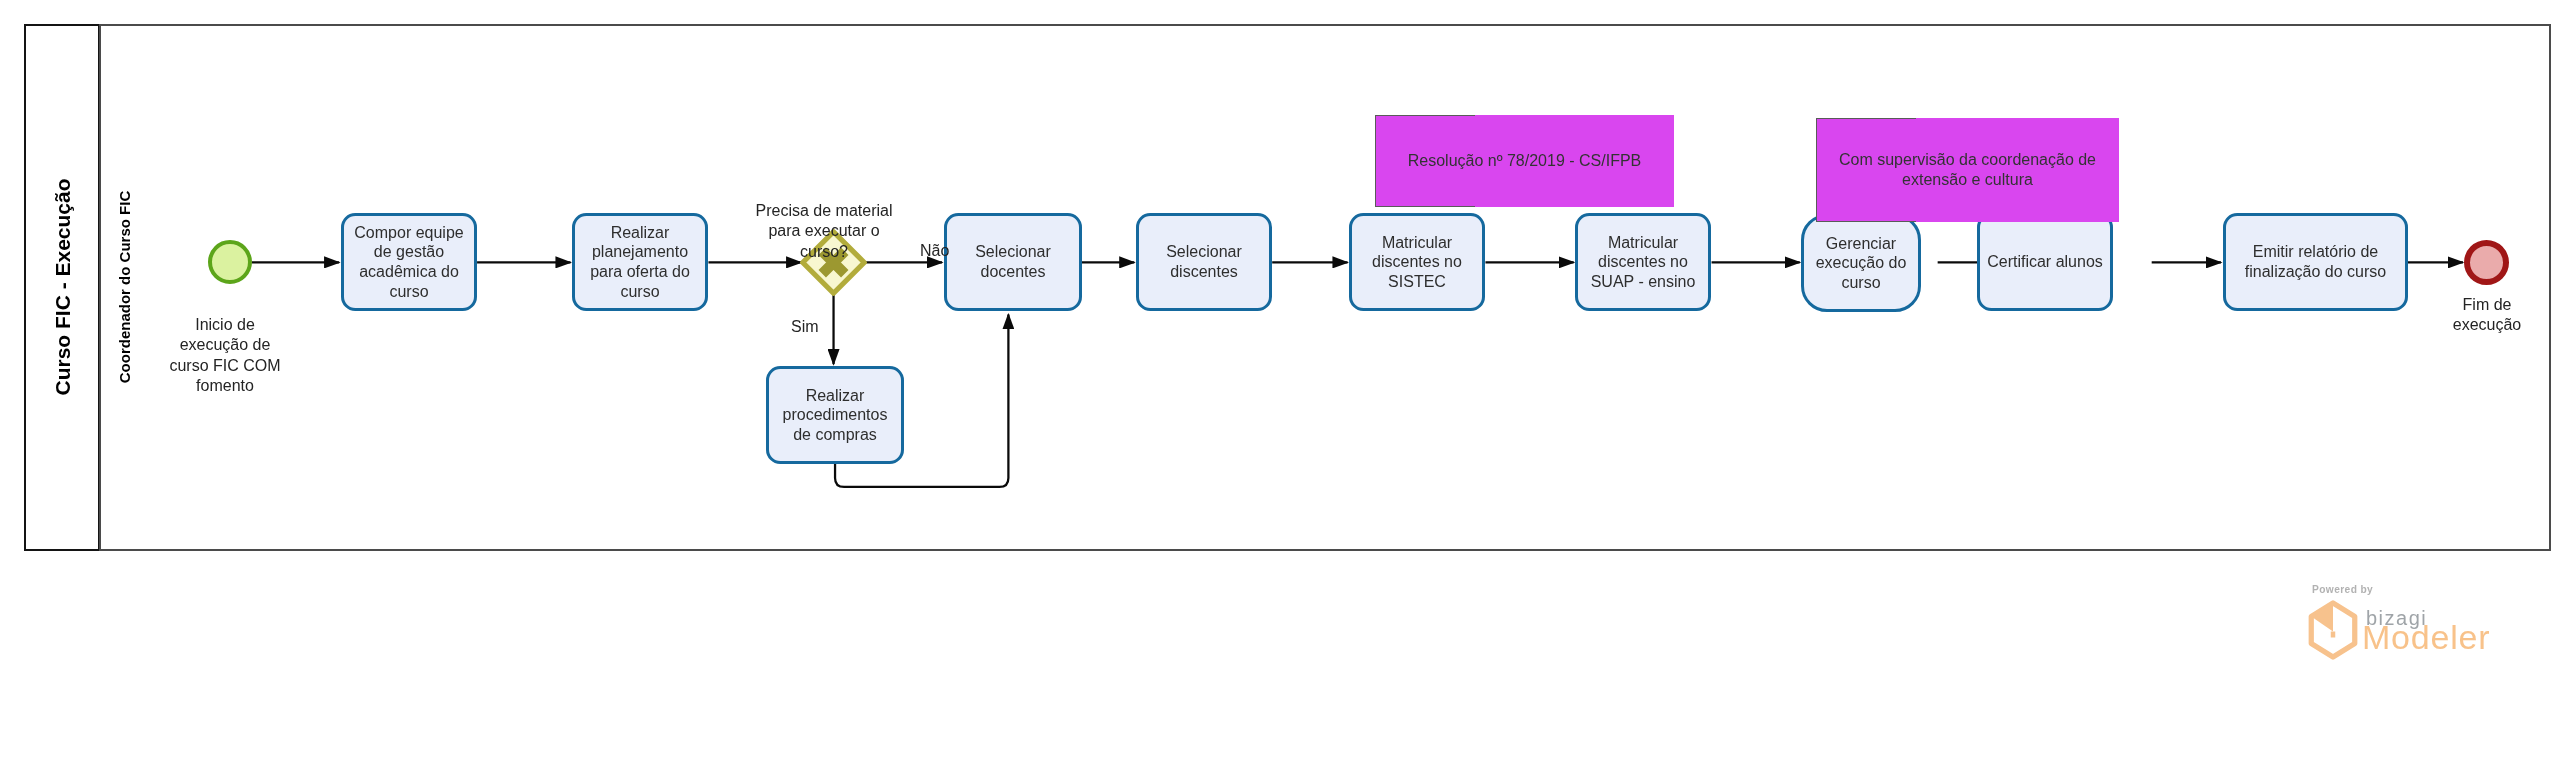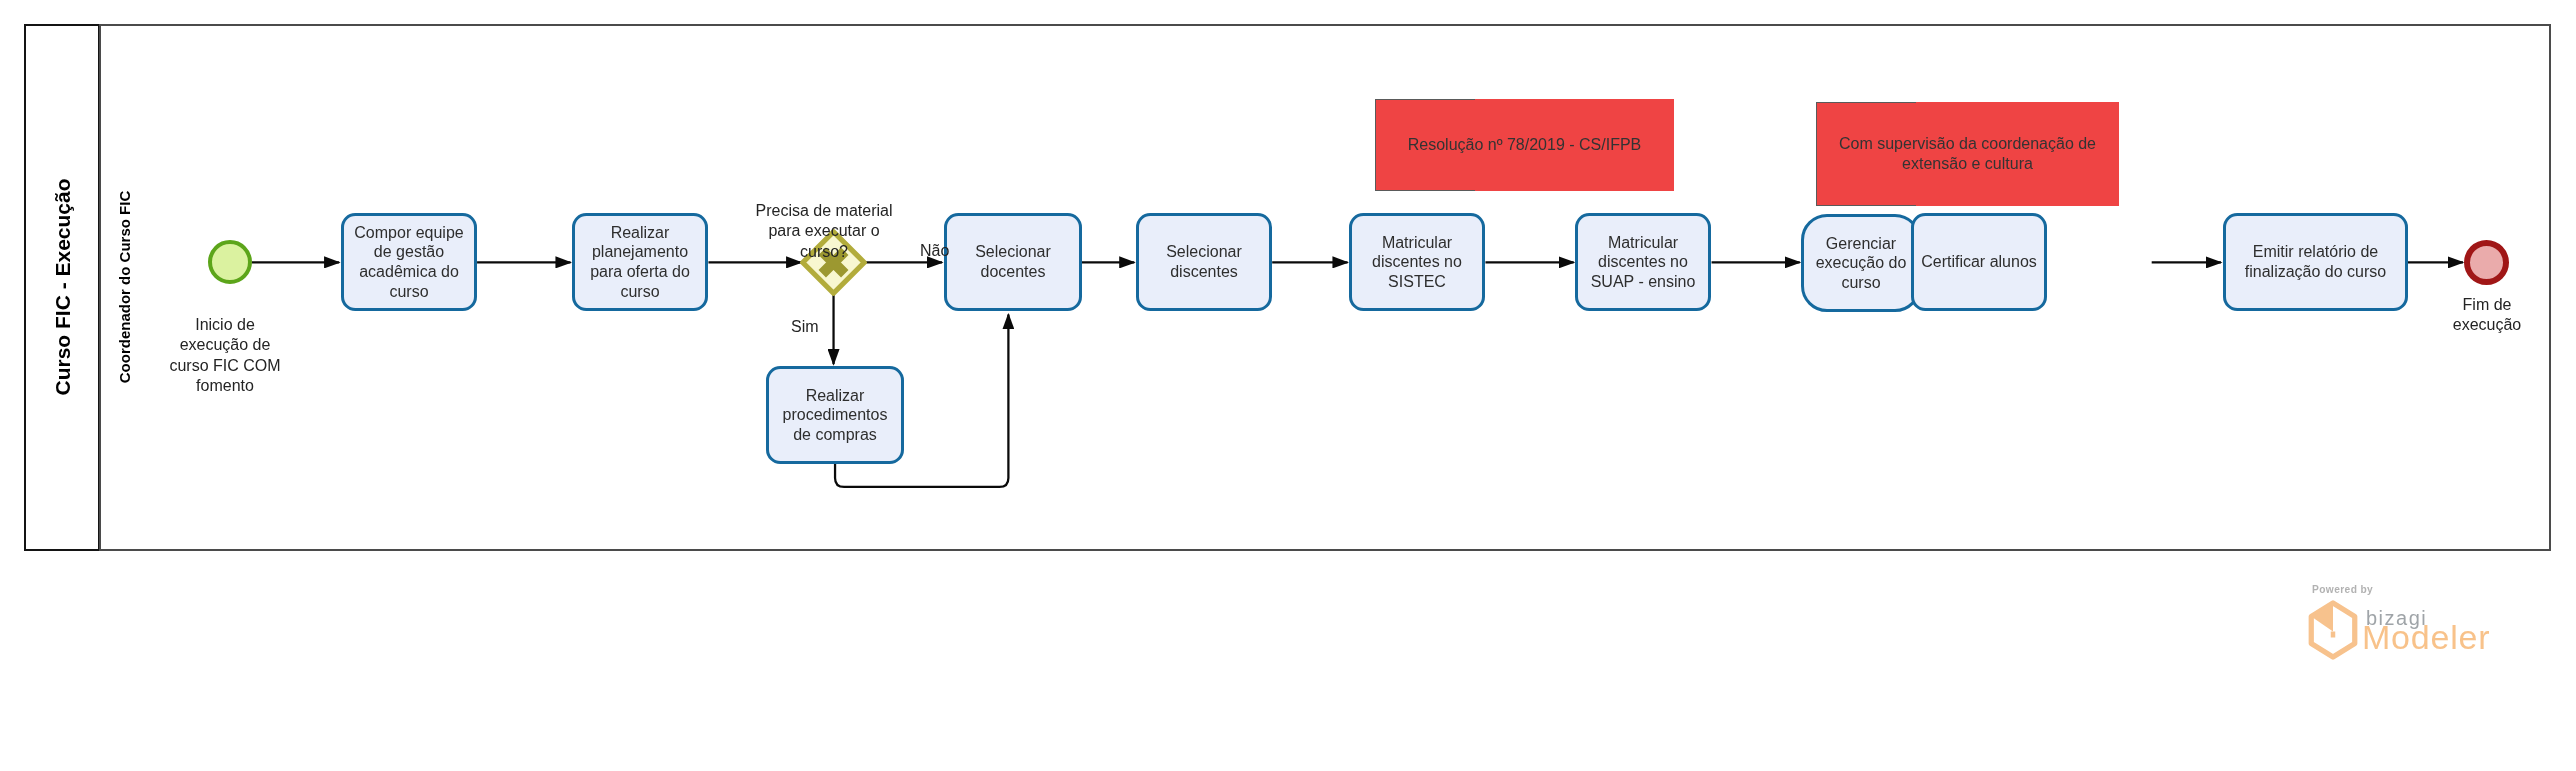--- a/index.html
+++ b/index.html
@@ -72,23 +72,24 @@
     font-size: 16px; line-height: 20.3px;
     text-align: center; white-space: pre-line; color: #242424;
   }
   .center-x { transform: translateX(-50%); }
 
   
   .gw-box { left: 799px; top: 228px; width: 69px; height: 69px; }
 
   
   .ann {
-    background: #ef4444;
+    background: #d946ef;
     display: flex; align-items: center; justify-content: center;
     text-align: center;
+    margin-top: 16px;
   }
   .ann::before {
     content: "";
     position: absolute; left: 0; top: 0; bottom: 0; width: 100px;
     border: 1.5px solid #5a5a5a; border-right: none;
     box-sizing: border-box;
   }
   .ann .lbl {
     position: relative;
     white-space: pre-line;
@@ -171,21 +172,21 @@
   <div class="abs task" style="left:1575px; top:213px; width:136px; height:98px;">
     <span class="lbl">Matricular
 discentes no
 SUAP - ensino</span>
   </div>
   <div class="abs task" style="left:1801px; top:214px; width:120px; height:98px;border-radius:26px;">
     <span class="lbl">Gerenciar
 execução do
 curso</span>
   </div>
-  <div class="abs task" style="left:1911px; top:213px; width:136px; height:98px;text-align:center;">
+  <div class="abs task" style="left:1977px; top:213px; width:136px; height:98px;text-align:center;">
     <span class="lbl">Certificar alunos</span>
   </div>
   <div class="abs task" style="left:2223px; top:213px; width:185px; height:98px;justify-content:center;">
     <span class="lbl">Emitir relatório de
 finalização do curso</span>
   </div>
 
   <div class="abs gw-box">
     <svg width="69" height="69" viewBox="0 0 92 92">
       <polygon points="46,5 87,46 46,87 5,46" fill="#f8f7d0" stroke="#b2ac3b" stroke-width="7" stroke-linejoin="round"></polygon>

